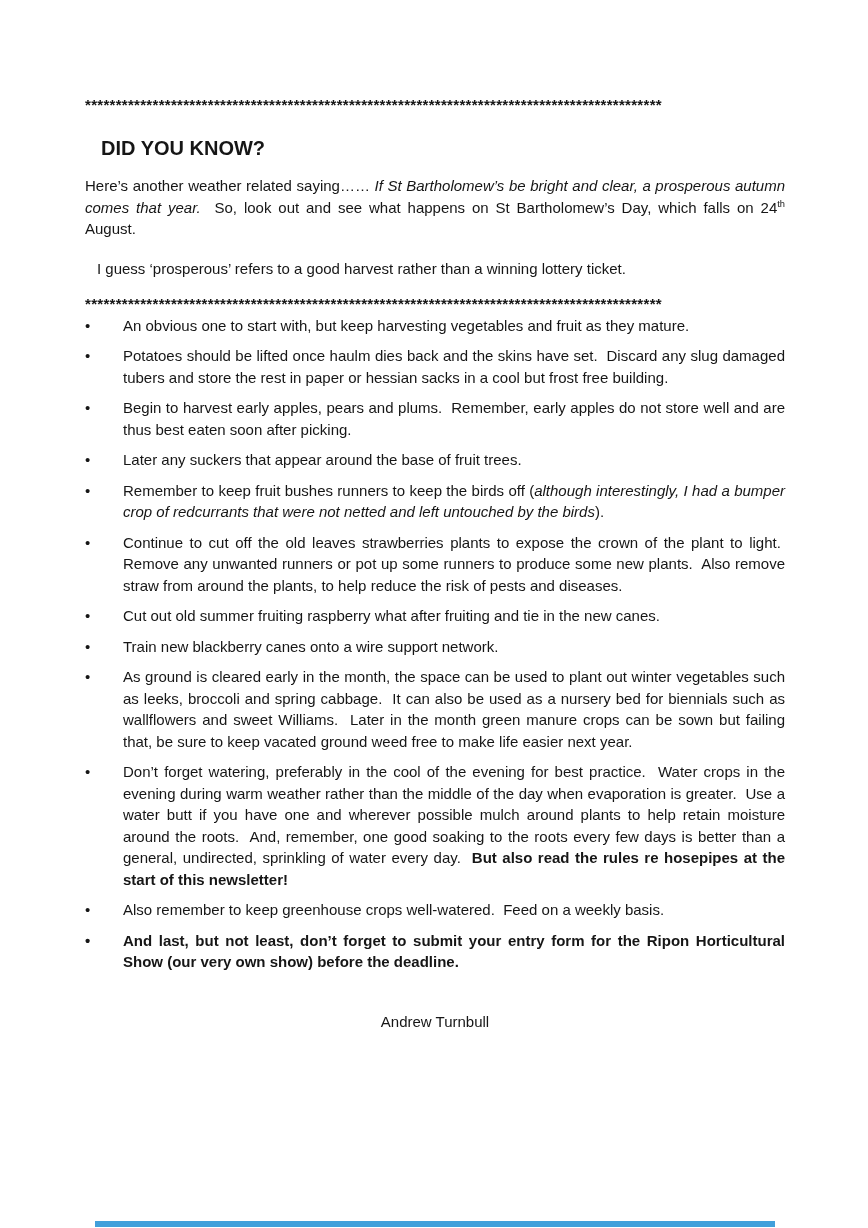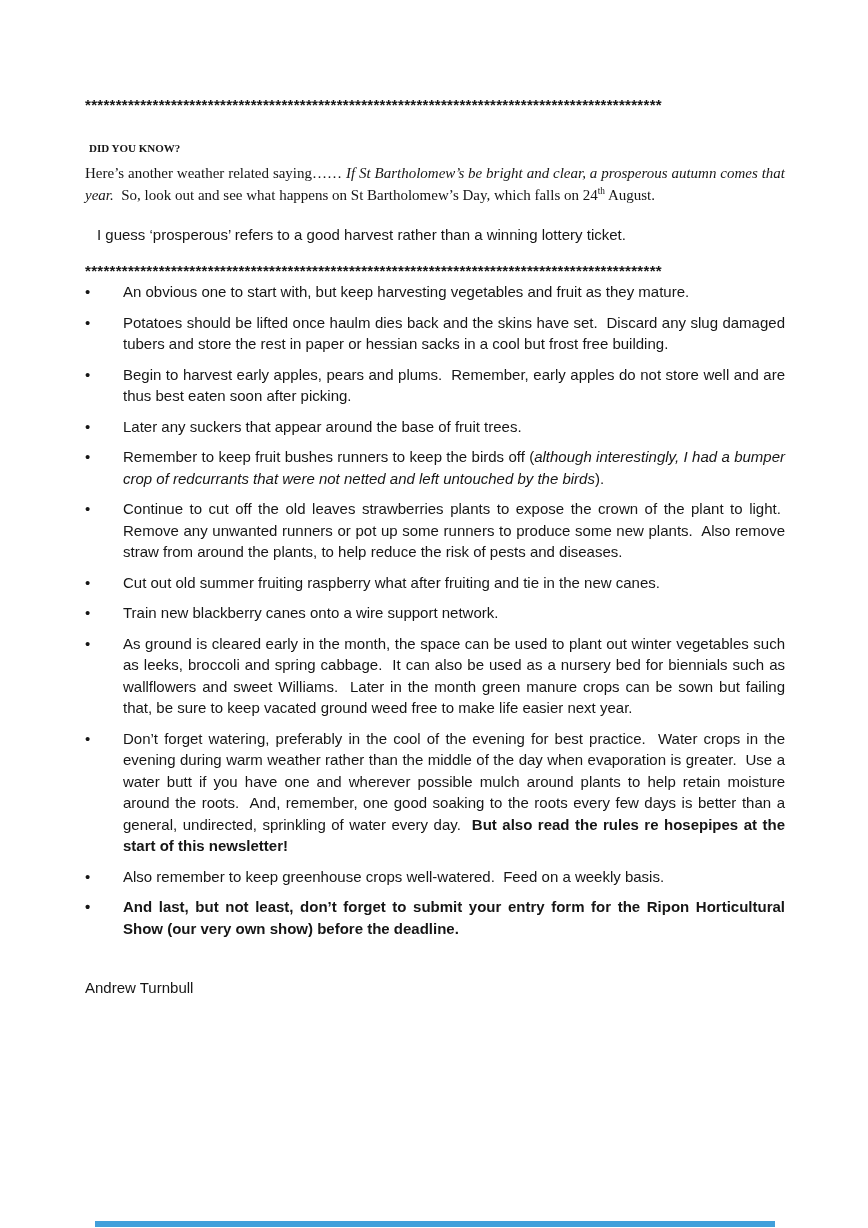--- a/index.html
+++ b/index.html
@@ -20,34 +20,34 @@
   }
   .stars{
     font-weight:700;
     white-space:nowrap;
     overflow:hidden;
     letter-spacing:0.3px;
   }
   .stars-1{margin:0 0 22px 0;}
   .stars-2{margin:14px 0 0 0;}
   .section-heading{
-    font-size:11px;line-height:21.5px;
-    font-weight:700;margin:4px;font-family:Liberation Serif, serif;
+    font-size:20px;line-height:21.5px;
+    font-weight:700;margin:16px;
   }
   .para{text-align:justify;}
-  .para-1{margin:0 0 18px 0;font-family:Liberation Serif, serif;}
+  .para-1{margin:0 0 18px 0;}
   .para-2{margin:12px;}
   .bullet-list{margin:0;}
   .bullet-row{display:flex;margin:0 0 9px 0;}
   .bullet-row:last-child{margin-bottom:0;}
   .dot{flex:0 0 38px;}
   .bullet-text{flex:1;text-align:justify;}
   .bold{font-weight:700;}
   sup{font-size:0.62em;line-height:0;}
-  .signature{margin-top:38px;}
+  .signature{margin-top:38px;text-align:center;}
   .footer-bar{
     position:absolute;
     left:95px;bottom:1px;
     width:680px;height:6px;
     background:#41a0db;
   }
 </style>
 </head>
 <body>
 

